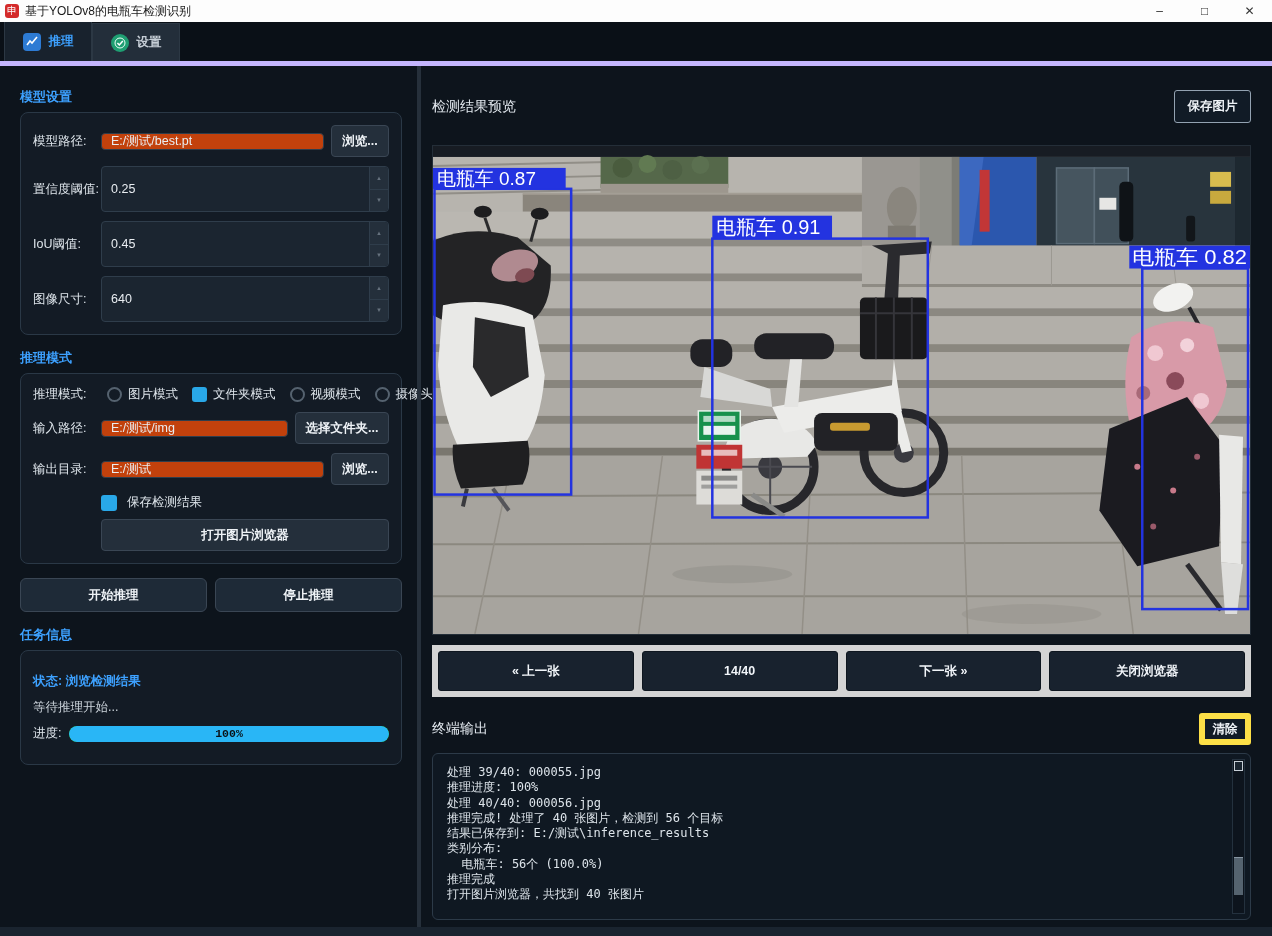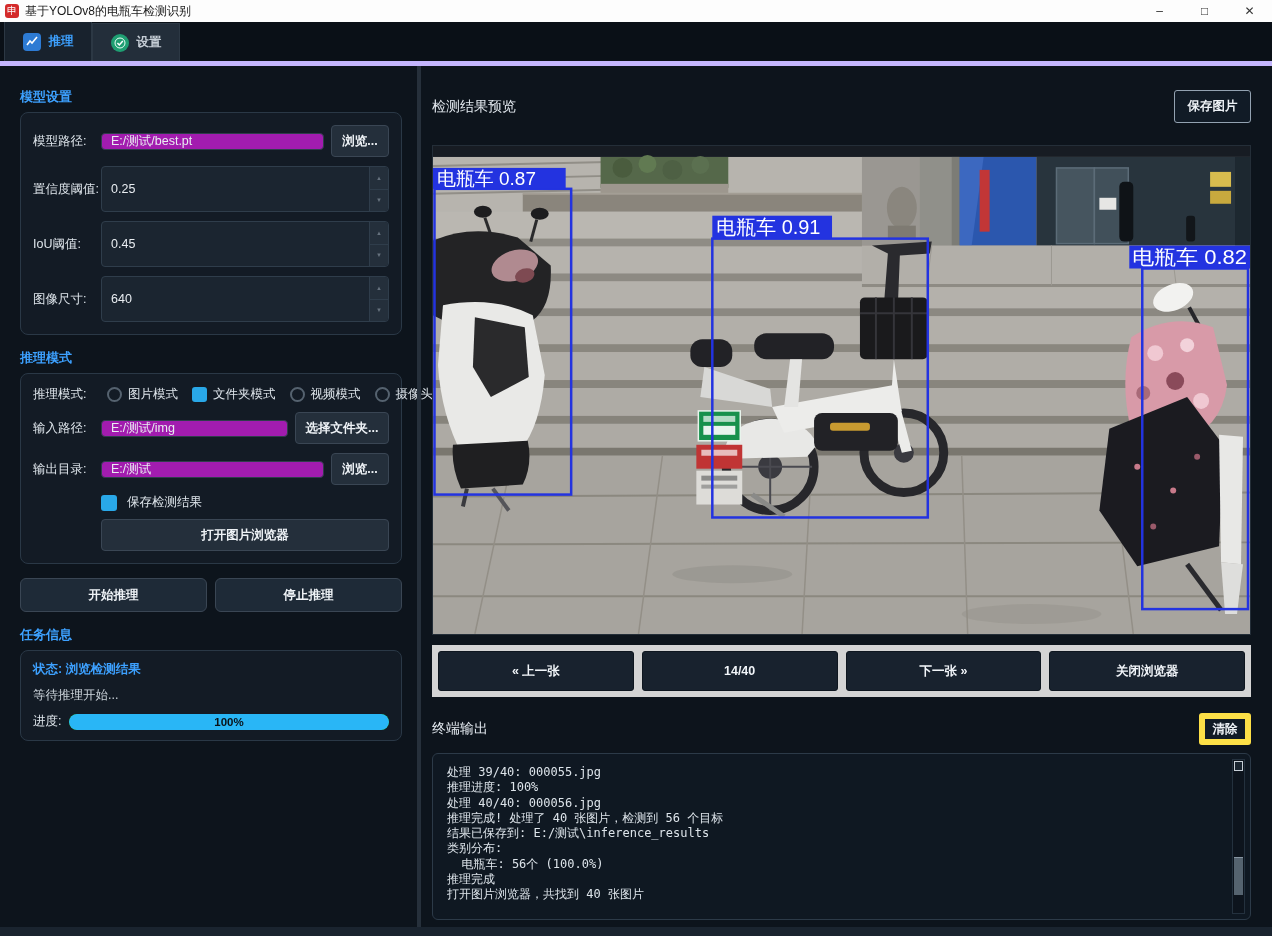--- a/index.html
+++ b/index.html
@@ -20,21 +20,21 @@
   .tab-ico { width:18px; height:18px; border-radius:4px; display:flex; align-items:center; justify-content:center; }
 
   
   .left-panel { position:absolute; top:66px; left:0; width:418px; bottom:12px; padding:22px 16px 0 20px; }
   .splitter { position:absolute; top:66px; left:417px; width:4px; bottom:0; background:#26303b; }
   .section-title { color:#3da1ff; font-weight:bold; font-size:13px; margin-bottom:6px; }
   .groupbox { background:#131b25; border:1px solid #2a3846; border-radius:8px; padding:12px; margin-bottom:14px; }
   .form-row { display:flex; align-items:center; margin-bottom:9px; }
   .form-row:last-child { margin-bottom:0; }
   .flabel { width:68px; flex:0 0 68px; color:#dfe6ec; }
-  .tinput { flex:1; height:17px; background:#a21caf; border:1px solid #2f3d4b; border-radius:4px; color:#e9edf1; padding:0 9px; font-size:12.5px; font-family:"Liberation Sans",sans-serif; outline:none; }
+  .tinput { flex:1; height:17px; background:#c2410c; border:1px solid #2f3d4b; border-radius:4px; color:#e9edf1; padding:0 9px; font-size:12.5px; font-family:"Liberation Sans",sans-serif; outline:none; }
   .spinbox { flex:1; height:46px; background:#1b2530; border:1px solid #2f3d4b; border-radius:4px; display:flex; overflow:hidden; }
   .spin-val { flex:1; display:flex; align-items:center; padding-left:9px; color:#e9edf1; }
   .spin-btns { width:19px; display:flex; flex-direction:column; border-left:1px solid #2f3d4b; }
   .spin-up,.spin-dn { flex:1; background:#242f3b; color:#66727e; font-size:6px; display:flex; align-items:center; justify-content:center; }
   .spin-up { border-bottom:1px solid #2f3d4b; }
   .btn { background:#242f3b; border:1px solid #3a4654; border-radius:4px; color:#eef2f6; font-weight:bold; font-size:12.5px; display:flex; align-items:center; justify-content:center; cursor:default; }
   .btn-browse { width:58px; height:32px; margin-left:7px; }
   .btn-folder { width:94px; height:32px; margin-left:7px; }
   .radio-row { display:flex; align-items:center; gap:6px; margin-bottom:9px; }
   .radio { width:15px; height:15px; border:2px solid #55626f; border-radius:50%; flex:0 0 15px; }
@@ -42,21 +42,21 @@
   .radio-label { margin-right:8px; white-space:nowrap; }
   .chk-row { display:flex; align-items:center; gap:10px; margin:2px 0 8px 68px; }
   .checkbox { width:16px; height:16px; border-radius:3px; background:#29a8e8; }
   .btn-view { height:32px; margin-left:68px; }
   .action-row { display:flex; gap:8px; margin:2px 0 14px 0; }
   .btn-action { flex:1; height:34px; border-radius:6px; background:#1e2a37; }
   .status-line { color:#3da1ff; font-weight:bold; margin-bottom:9px; }
   .wait-line { color:#cdd5dc; margin-bottom:9px; }
   .progress-row { display:flex; align-items:center; }
   .plabel { width:36px; }
-  .pbar { flex:1; height:16px; background:#22c55e; border-radius:8px; overflow:hidden; position:relative; }
+  .pbar { flex:1; height:16px; background:#22c55e; border-radius:8px; overflow:hidden; position:relative;font-family:Liberation Mono, monospace; }
   .pfill { height:100%; background:#29b6f6; border-radius:8px; display:flex; align-items:center; justify-content:center; color:#0a1218; font-size:11.5px; font-weight:bold; }
 
   
   .right-panel { position:absolute; top:66px; left:432px; right:21px; bottom:0; }
   .preview-header { margin-top:24px; display:flex; align-items:center; justify-content:space-between; }
   .preview-title, .term-title { color:#e4eaf0; font-size:14px; }
   .btn-save { width:77px; height:33px; background:#111b26; border:1px solid #93a2b1; border-radius:3px; }
   .viewer { margin-top:22px; height:490px; background:#151a20; border:1px solid #242e38; position:relative; overflow:hidden; }
   .viewer svg { position:absolute; inset:0; }
   .navbar { margin-top:10px; height:52px; background:#d4d4d4; display:flex; gap:8px; padding:6px; }
@@ -173,21 +173,21 @@
     </div>
     <div class="btn btn-view">打开图片浏览器</div>
   </div>
 
   <div class="action-row">
     <div class="btn btn-action">开始推理</div>
     <div class="btn btn-action">停止推理</div>
   </div>
 
   <div class="section-title">任务信息</div>
-  <div class="groupbox" style="padding:10px 12px;">
+  <div class="groupbox" style="padding:22px 12px;">
     <div class="status-line">状态: 浏览检测结果</div>
     <div class="wait-line">等待推理开始...</div>
     <div class="progress-row">
       <span class="plabel">进度:</span>
       <div class="pbar">
         <div class="pfill" style="width: 100%;">100%</div>
       </div>
     </div>
   </div>
 </div>

